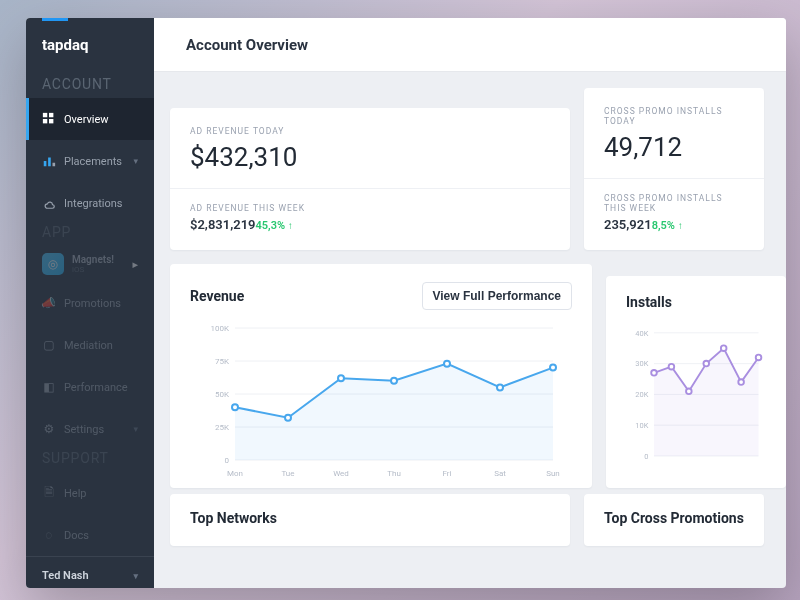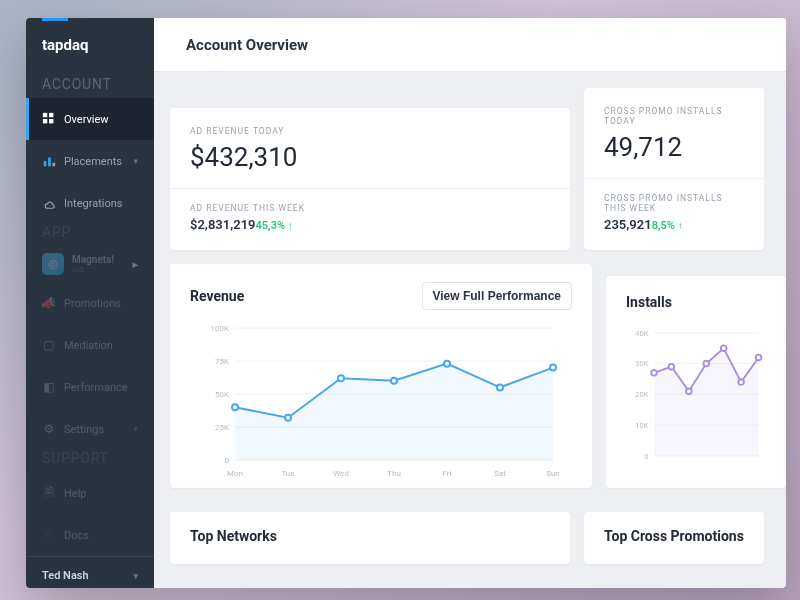--- a/index.html
+++ b/index.html
@@ -125,21 +125,21 @@
   .chart-area svg { width:100%; height:100%; overflow:visible;}
   .ytick { font-size:8px; fill:#b5bcc8; }
   .xtick { font-size:8px; fill:#b5bcc8; }
   .gridline { stroke:#eef0f4; stroke-width:1; }
   .line-blue { stroke:#48a7ed; stroke-width:2; fill:none;}
   .area-blue { fill:#48a7ed; fill-opacity:0.08;}
   .dot-blue { fill:#fff; stroke:#48a7ed; stroke-width:2;}
   .line-purple { stroke:#a98ee0; stroke-width:2; fill:none;}
   .area-purple { fill:#a98ee0; fill-opacity:0.08;}
   .dot-purple { fill:#fff; stroke:#a98ee0; stroke-width:2;}
-  .bottom-row { display:flex; gap:14px; margin-top:24px;}
+  .bottom-row { display:flex; gap:14px; margin-top:6px;}
   .bottom-card { background:#fff; border-radius:4px; padding:16px 20px 20px; box-shadow:0 1px 2px rgba(20,30,50,0.05);}
   .bottom-card.wide{width:400px;} .bottom-card.narrow{width:180px;}
   .bottom-title { font-size:14px; font-weight:700; color:#222a35;}
 </style>
 </head>
 <body>
 
 <div class="frame">
 
   <aside class="sidebar">

